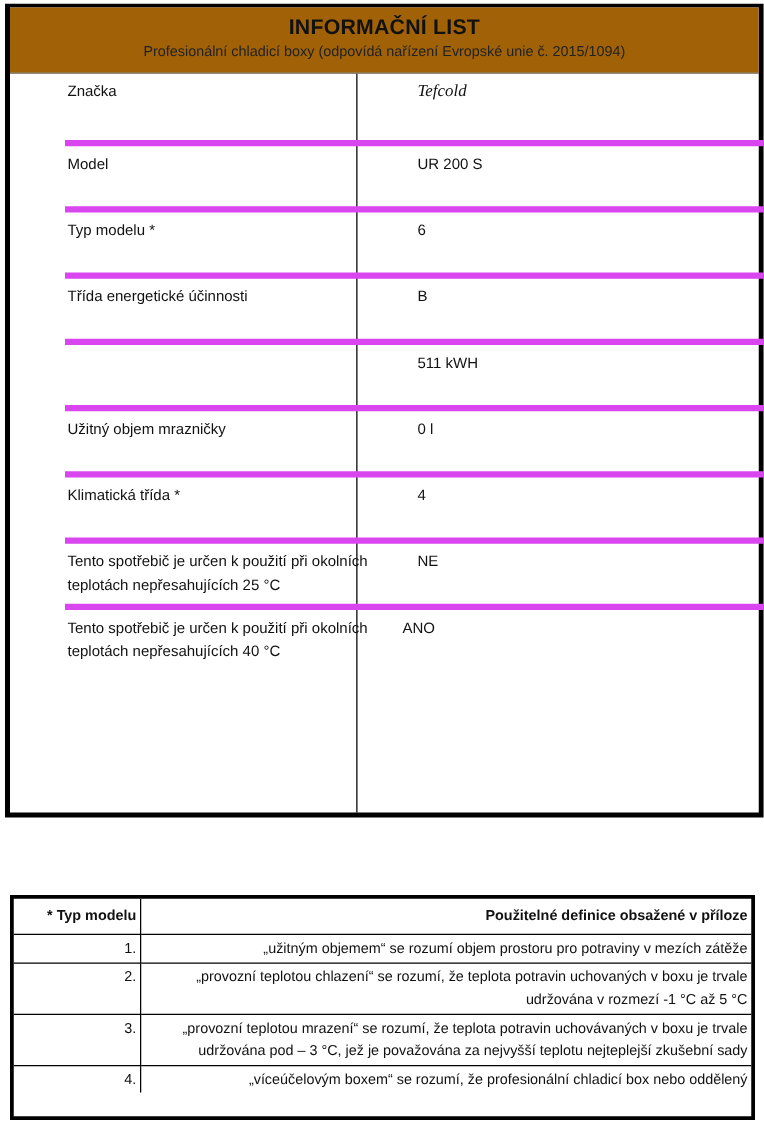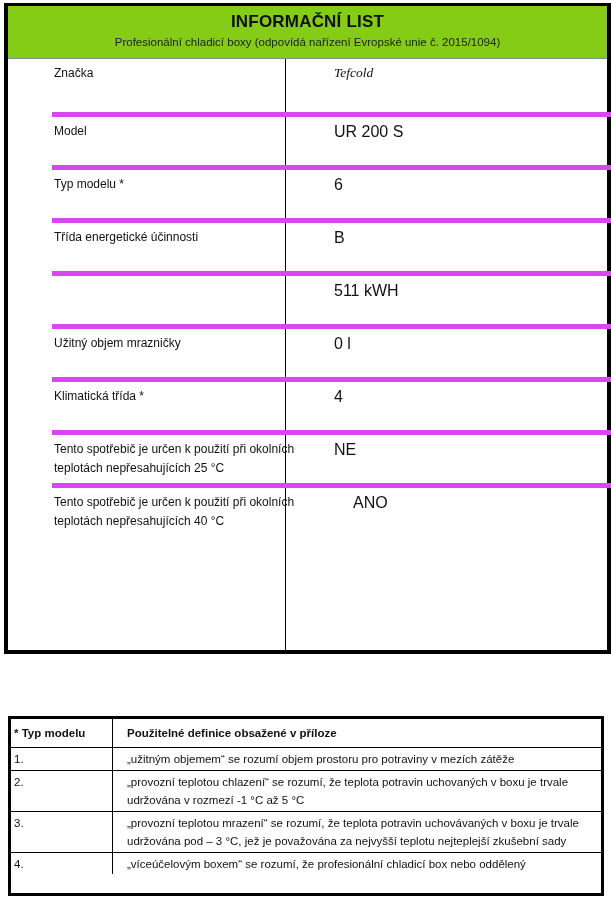--- a/index.html
+++ b/index.html
@@ -1,34 +1,34 @@
 <!DOCTYPE html>
 <html><head>
 <meta charset="utf-8">
 <style>
   html, body { margin: 0; padding: 0; background: #ffffff; }
   body { width: 611px; height: 905px; position: relative; overflow: hidden;
          font-family: "Liberation Sans", "DejaVu Sans", sans-serif; color: #111; }
   .sheet { position: absolute; left: 4px; top: 3px; width: 599px; height: 644px;
            border: 4px solid #000; border-top-width: 3px; box-sizing: content-box; }
-  .hdr { position: absolute; left: 0; top: 0; width: 599px; height: 52px; background: #84cc16;
+  .hdr { position: absolute; left: 0; top: 0; width: 599px; height: 52px; background: #a16207;
          border-bottom: 1px solid #888; text-align: center; }
   .hdr .title { font-weight: bold; font-size: 17px; margin-top: 6px; letter-spacing: 0.2px; }
   .hdr .sub { font-size: 11.5px; margin-top: 4px; color: #222; }
   .rows { position: absolute; left: 0; top: 53px; width: 599px; padding-left: 44px; }
   .row { position: relative; height: 53px; border-top: 5px solid #d946ef; box-sizing: border-box; }
   .row:first-child { border-top: none; }
   .row .lbl { position: absolute; left: 2px; top: 5px; width: 270px; font-size: 12px; line-height: 19px; }
-  .row .val { position: absolute; left: 282px; top: 5px; font-size: 16px; line-height: 19px; }
+  .row .val { position: absolute; left: 282px; top: 5px; font-size: 12px; line-height: 19px; }
   .row .val.serif { font-family: "Liberation Serif", "DejaVu Serif", serif; font-size: 13.5px; top: 4px; font-style: italic; }
   .vline { position: absolute; left: 277px; top: 53px; width: 1px; height: 591px; background: #000; }
 
   .defs { position: absolute; left: 8px; top: 716px; width: 596px; height: 180px;
           border: 3px solid #000; box-sizing: border-box; }
-  .defs table { border-collapse: collapse; width: 100%; font-size: 11.5px; }
+  .defs table { border-collapse: collapse; width: 100%; font-size: 11.5px; text-align: right; }
   .defs td { border: 1px solid #000; padding: 2px 3px 1px 3px; line-height: 18.5px; vertical-align: top; }
   .defs tr:first-child td { border-top: none; font-weight: bold; height: 25px; vertical-align: middle; }
   .defs td:first-child { width: 95px; border-left: none; }
   .defs td:last-child { border-right: none; padding-left: 14px; }
   .defs tr:last-child td { border-bottom: none; }
 </style>
 </head>
 <body>
 
 <div class="sheet">
@@ -64,21 +64,21 @@
     <div class="row">
       <div class="lbl">Klimatická třída *</div>
       <div class="val">4</div>
     </div>
     <div class="row">
       <div class="lbl">Tento spotřebič je určen k použití při okolních teplotách nepřesahujících 25 °C</div>
       <div class="val">NE</div>
     </div>
     <div class="row">
       <div class="lbl">Tento spotřebič je určen k použití při okolních teplotách nepřesahujících 40 °C</div>
-      <div class="val" style="left:301px">ANO</div>
+      <div class="val" style="left:270px">ANO</div>
     </div>
   </div>
 </div>
 
 <div class="defs">
   <table>
     <tbody>
         <tr>
       <td>* Typ modelu</td>
       <td>Použitelné definice obsažené v příloze</td>

